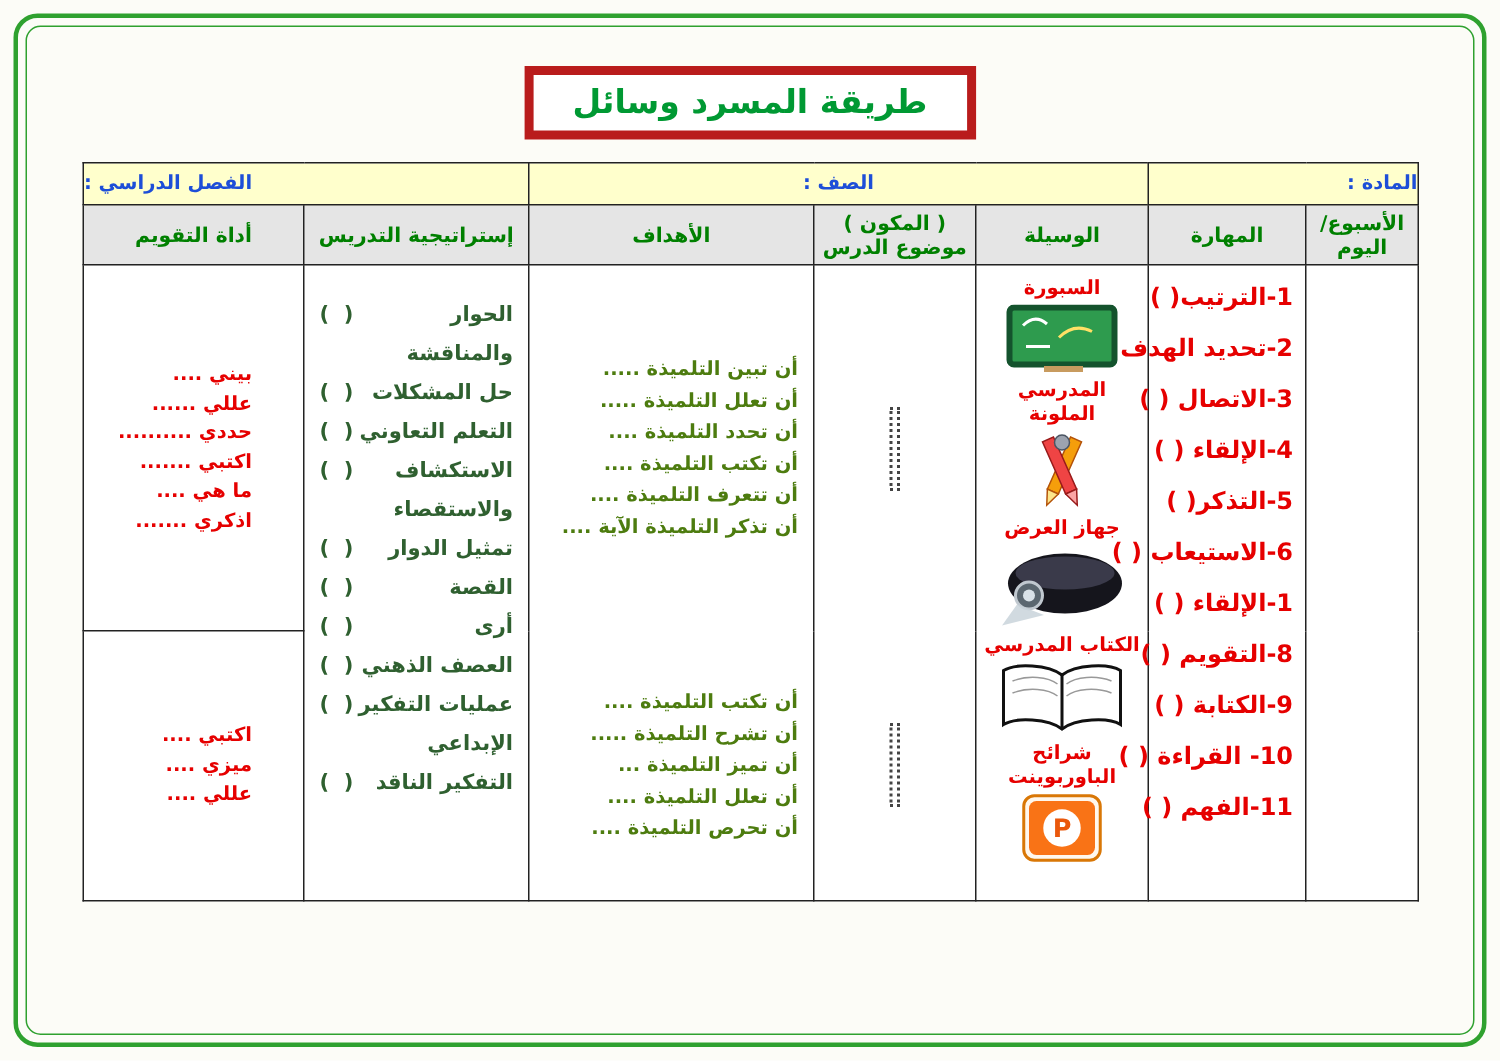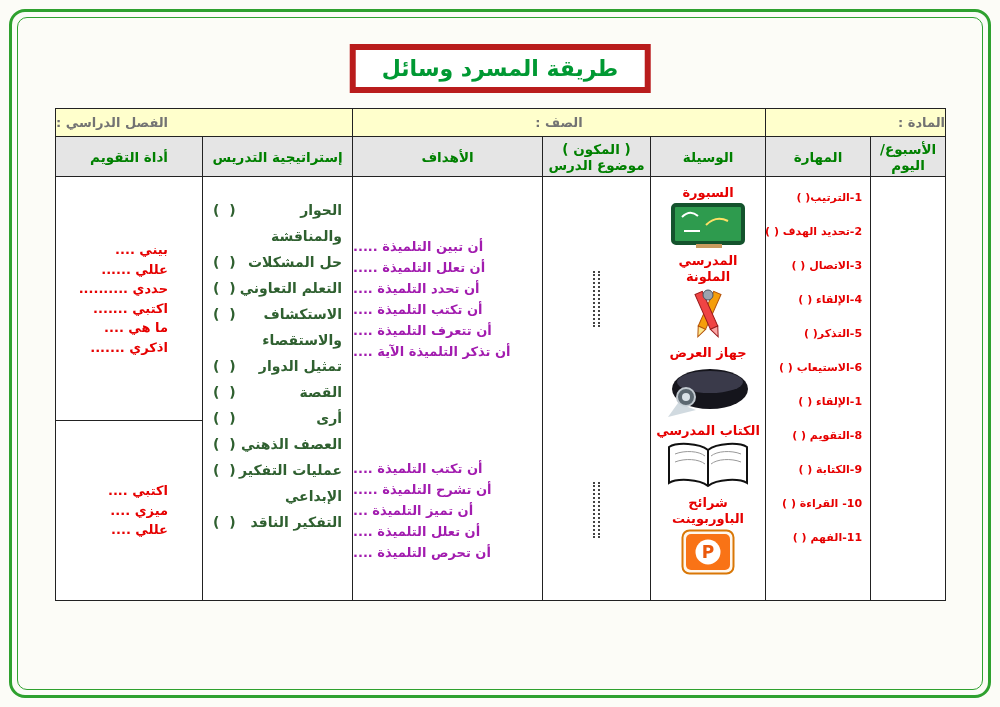--- a/index.html
+++ b/index.html
@@ -29,40 +29,40 @@
   .title-text { color: #009933; font-size: 22px; font-weight: bold; white-space: nowrap; }
 
   table.doc-table {
     position: absolute; top: 108px; left: 55px; width: 890px;
     border-collapse: collapse; table-layout: fixed; direction: rtl;
     background: #FFFFFF;
   }
   .doc-table td, .doc-table th { border: 1px solid #222; padding: 0; }
 
   tr.group-row { height: 28px; }
-  tr.group-row td { background: #FFFFCC; font-size: 13px; font-weight: bold; color: #737373; vertical-align: middle; }
+  tr.group-row td { background: #FFFFCC; font-size: 13px; font-weight: bold; color: #1d4ed8; vertical-align: middle; }
   .group-subject  { text-align: right; padding-right: 20px; }
   .group-grade    { text-align: center; }
   .group-semester { text-align: left; padding-left: 28px; }
 
   tr.colhead-row { height: 40px; }
   tr.colhead-row th {
     background: #e5e5e5; color: #008000; font-weight: bold;
     font-size: 13.5px; text-align: center; vertical-align: middle;
     padding: 2px;
   }
 
   tr.body-row-1 { height: 244px; }
   tr.body-row-2 { height: 180px; }
   .doc-table td.bodycell { vertical-align: top; background: #fff; }
 
   
   .skill-cell { padding-top: 12px !important; }
   .skill-line {
-    color: #E60000; font-weight: bold; font-size: 11px;
+    color: #E60000; font-weight: bold; font-size: 16px;
     text-align: right; padding-right: 8px;
     line-height: 18px; margin-bottom: 16px; white-space: nowrap;
   }
 
   
   .means-cell { text-align: center; padding-top: 4px !important; }
   .means-label {
     color: #E60000; font-weight: bold; font-size: 13px;
     line-height: 16px; margin: 4px 4px 2px;
   }
@@ -73,22 +73,22 @@
   .topic-block2 { height: 178px; display: flex; align-items: center; justify-content: center; }
   .dots {
     height: 56px; width: 7px;
     border-left: 2px dotted #444; border-right: 2px dotted #444;
   }
 
   
   .obj-block1 { height: 244px; display: flex; flex-direction: column; justify-content: center; }
   .obj-block2 { height: 178px; display: flex; flex-direction: column; justify-content: center; }
   .obj-line {
-    color: #a21caf; font-weight: bold; font-size: 13px;
-    text-align: left; padding-right: 10px; line-height: 21px; white-space: nowrap;
+    color: #4d7c0f; font-weight: bold; font-size: 13px;
+    text-align: right; padding-right: 10px; line-height: 21px; white-space: nowrap;
   }
 
   
   .strategy-cell { padding-top: 20px !important; }
   .strategy-row {
     display: flex; justify-content: space-between;
     padding: 0 10px; line-height: 26px;
     color: #2F6030; font-weight: bold; font-size: 14px;
   }
   .strategy-paren { white-space: pre; }

